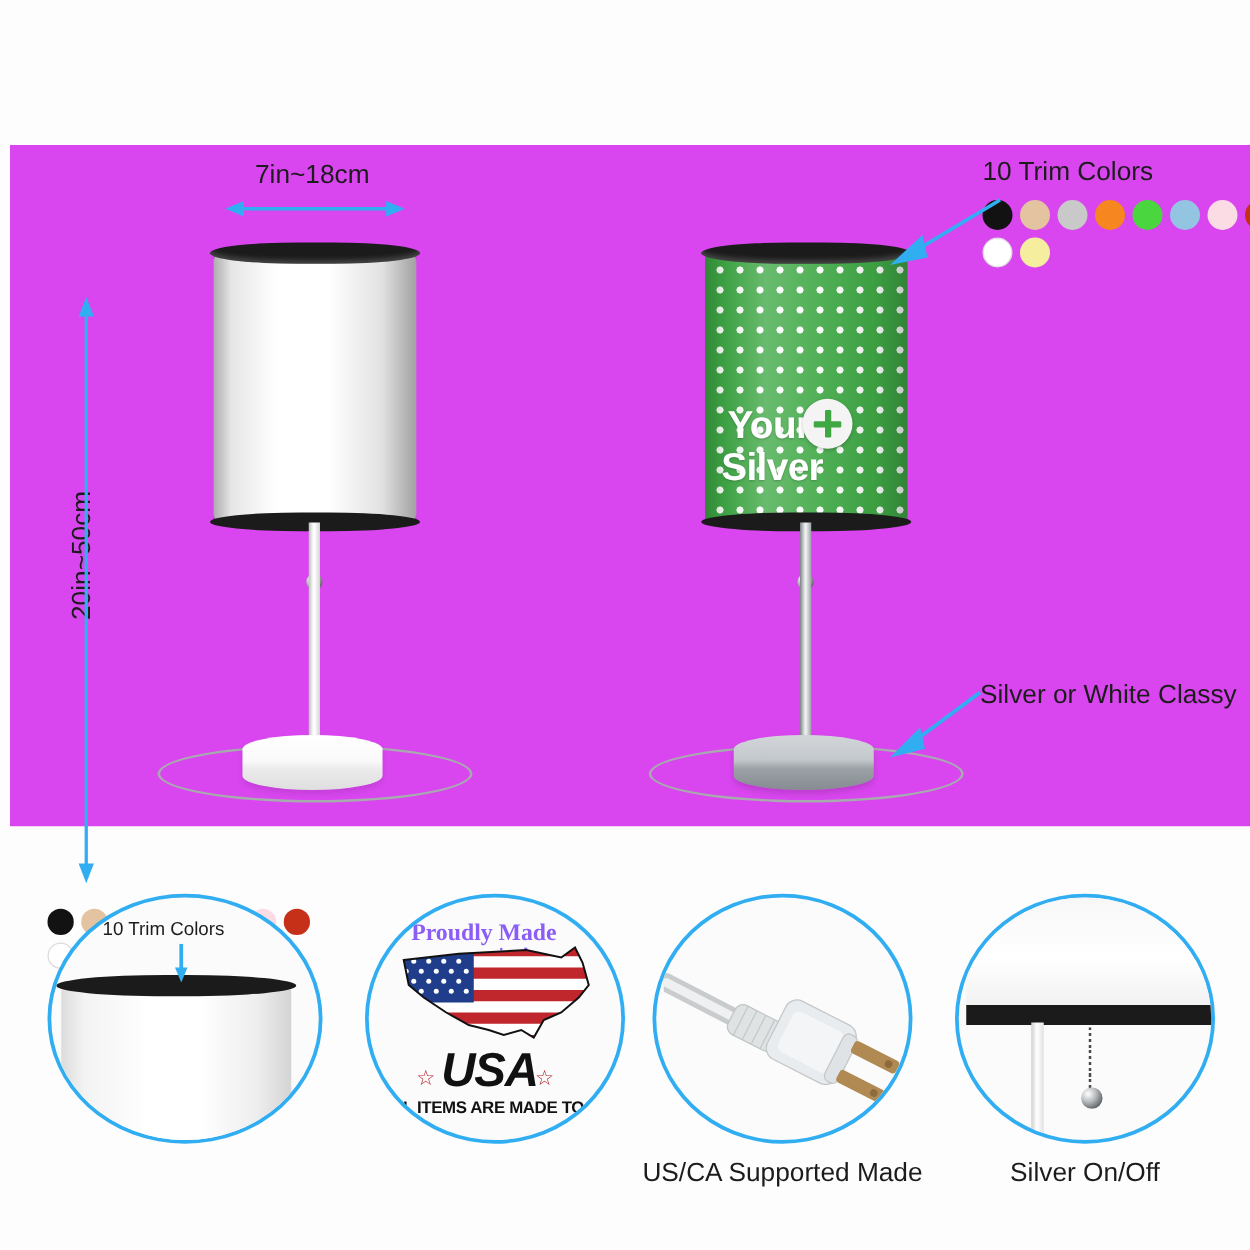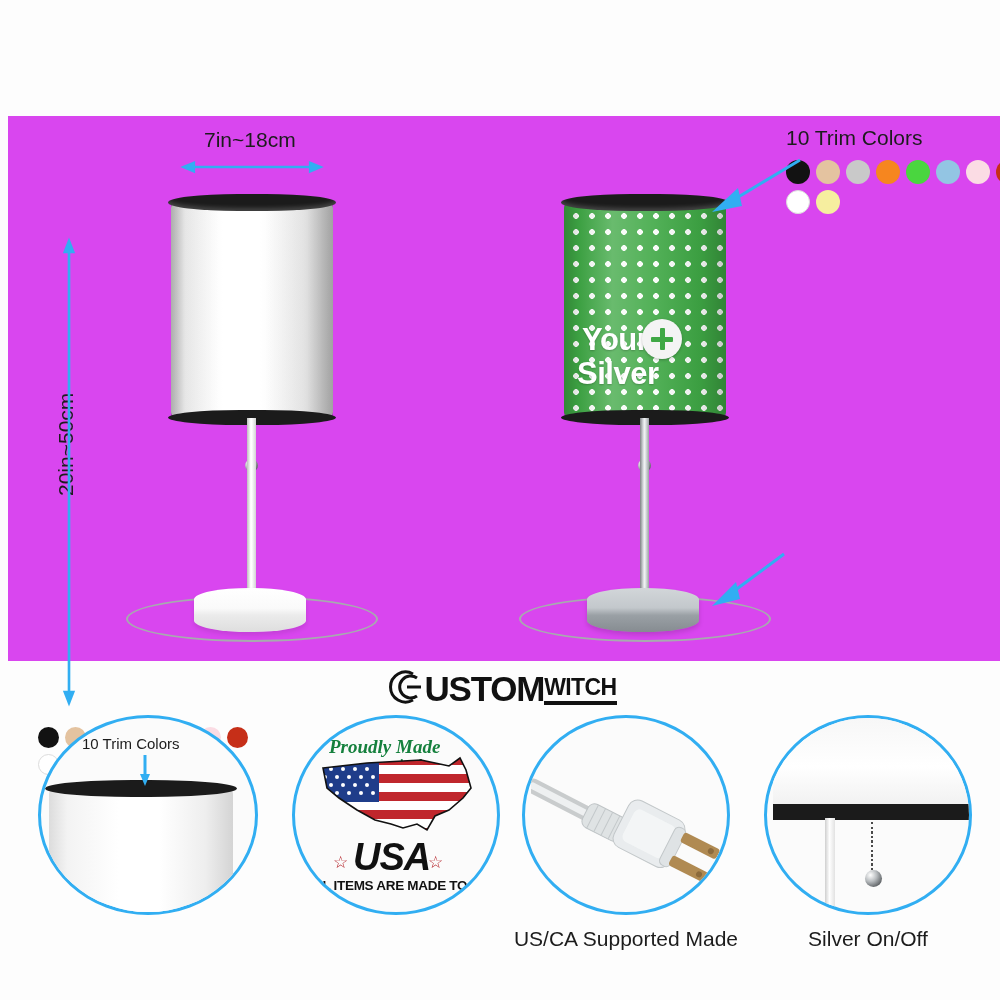--- a/index.html
+++ b/index.html
@@ -165,22 +165,22 @@
     border-radius: 6px;
   }
   .p1-trim {
     position:absolute; left: 4px; top: 62px; width: 192px; height: 17px;
     background:#1b1b1b; border-radius: 50%/55%;
   }
   .mini-label { position:absolute; font-size: 15px; color:#1c1c1c; white-space: nowrap; }
 
   
   .usa-title {
-    position: absolute; font-family: "Liberation Serif", serif; font-style: italic;
-    font-weight: bold; color: #15803d; white-space: nowrap;
+    position: absolute; font-family: "Liberation Serif", serif; 
+    font-weight: bold; color: #8b5cf6; white-space: nowrap;
   }
   .usa-big {
     position: absolute; font-style: italic; font-weight: bold; color: #111;
     font-size: 38px; letter-spacing: -1px;
   }
   .usa-small {
     position: absolute; font-weight: bold; color: #111; font-size: 13.5px;
     letter-spacing: -0.3px; white-space: nowrap;
   }
   .usa-star { position: absolute; color: #b5232a; font-size: 17px; }
@@ -271,37 +271,27 @@
           <div class="swatch" style="background: rgb(198, 47, 24); width: 24px; height: 24px;"></div>
           <div class="swatch outlined" style="background: rgb(255, 255, 255); width: 24px; height: 24px;"></div>
           <div class="swatch" style="background: rgb(246, 238, 159); width: 24px; height: 24px;"></div>
         </div>
     </div>
     <svg class="callout-arrow" style="left:700px; top:38px;" width="98" height="60" viewBox="0 0 98 60">
       <line class="ac" x1="92" y1="6" x2="22" y2="48"></line>
       <polygon class="af" points="4,58 30,34 34,52"></polygon>
     </svg>
 
+    <div class="classy-label" style="left:776px; top:428px;">Silver or White Classy</div>
     <svg class="callout-arrow" style="left:700px; top:432px;" width="80" height="60" viewBox="0 0 80 60">
       <line class="ac" x1="76" y1="6" x2="22" y2="46"></line>
       <polygon class="af" points="4,58 28,34 32,51"></polygon>
     </svg>
   </div>
 
-  <div class="logo-wrap">
-    <div class="logo">
-      <svg class="logo-c" width="40" height="38" viewBox="0 0 40 38">
-        <path d="M30 6 A15 15 0 1 0 30 32" fill="none" stroke="#111" stroke-width="3"></path>
-        <path d="M34 10 A11 11 0 1 0 34 28" fill="none" stroke="#111" stroke-width="3"></path>
-        <path d="M24 19 H38" stroke="#111" stroke-width="3"></path>
-      </svg>
-      <div class="logo-main">USTOM</div>
-      <div class="logo-sub">WITCH</div>
-    </div>
-  </div>
 
   <div class="panels">
 
     <div class="panel" style="left:38px; width:230px;">
       <div class="circle" style="left:0; top:2px; width:220px; height:200px;">
         <div class="p1-shade"></div>
         <div class="p1-trim"></div>
       </div>
       <div class="mini-label" style="left:44px; top:22px;">10 Trim Colors</div>
       <svg style="position:absolute; left:100px; top:42px;" width="14" height="32" viewBox="0 0 14 32">

